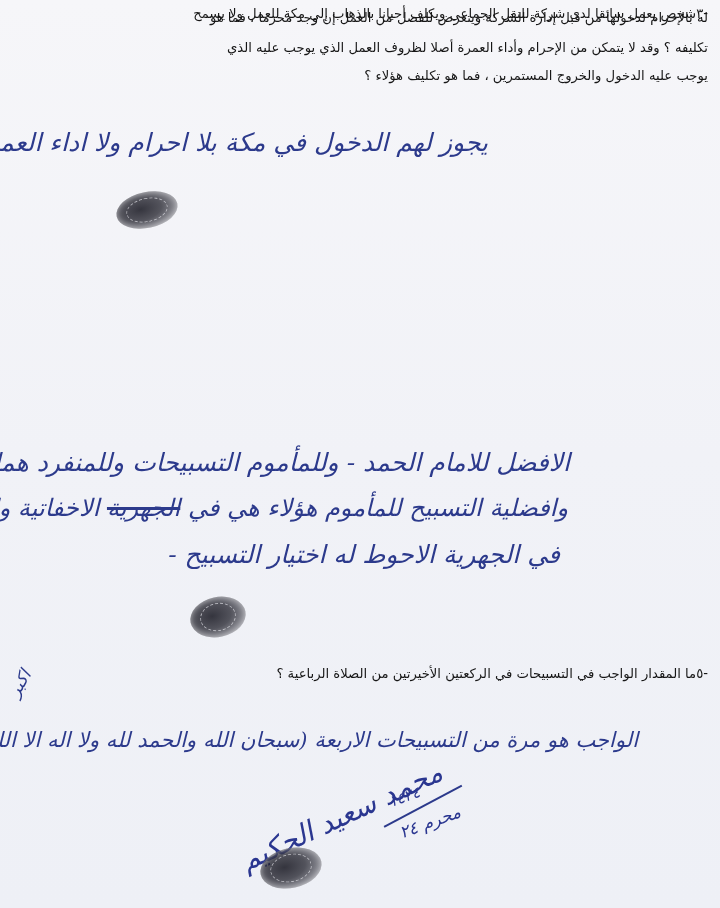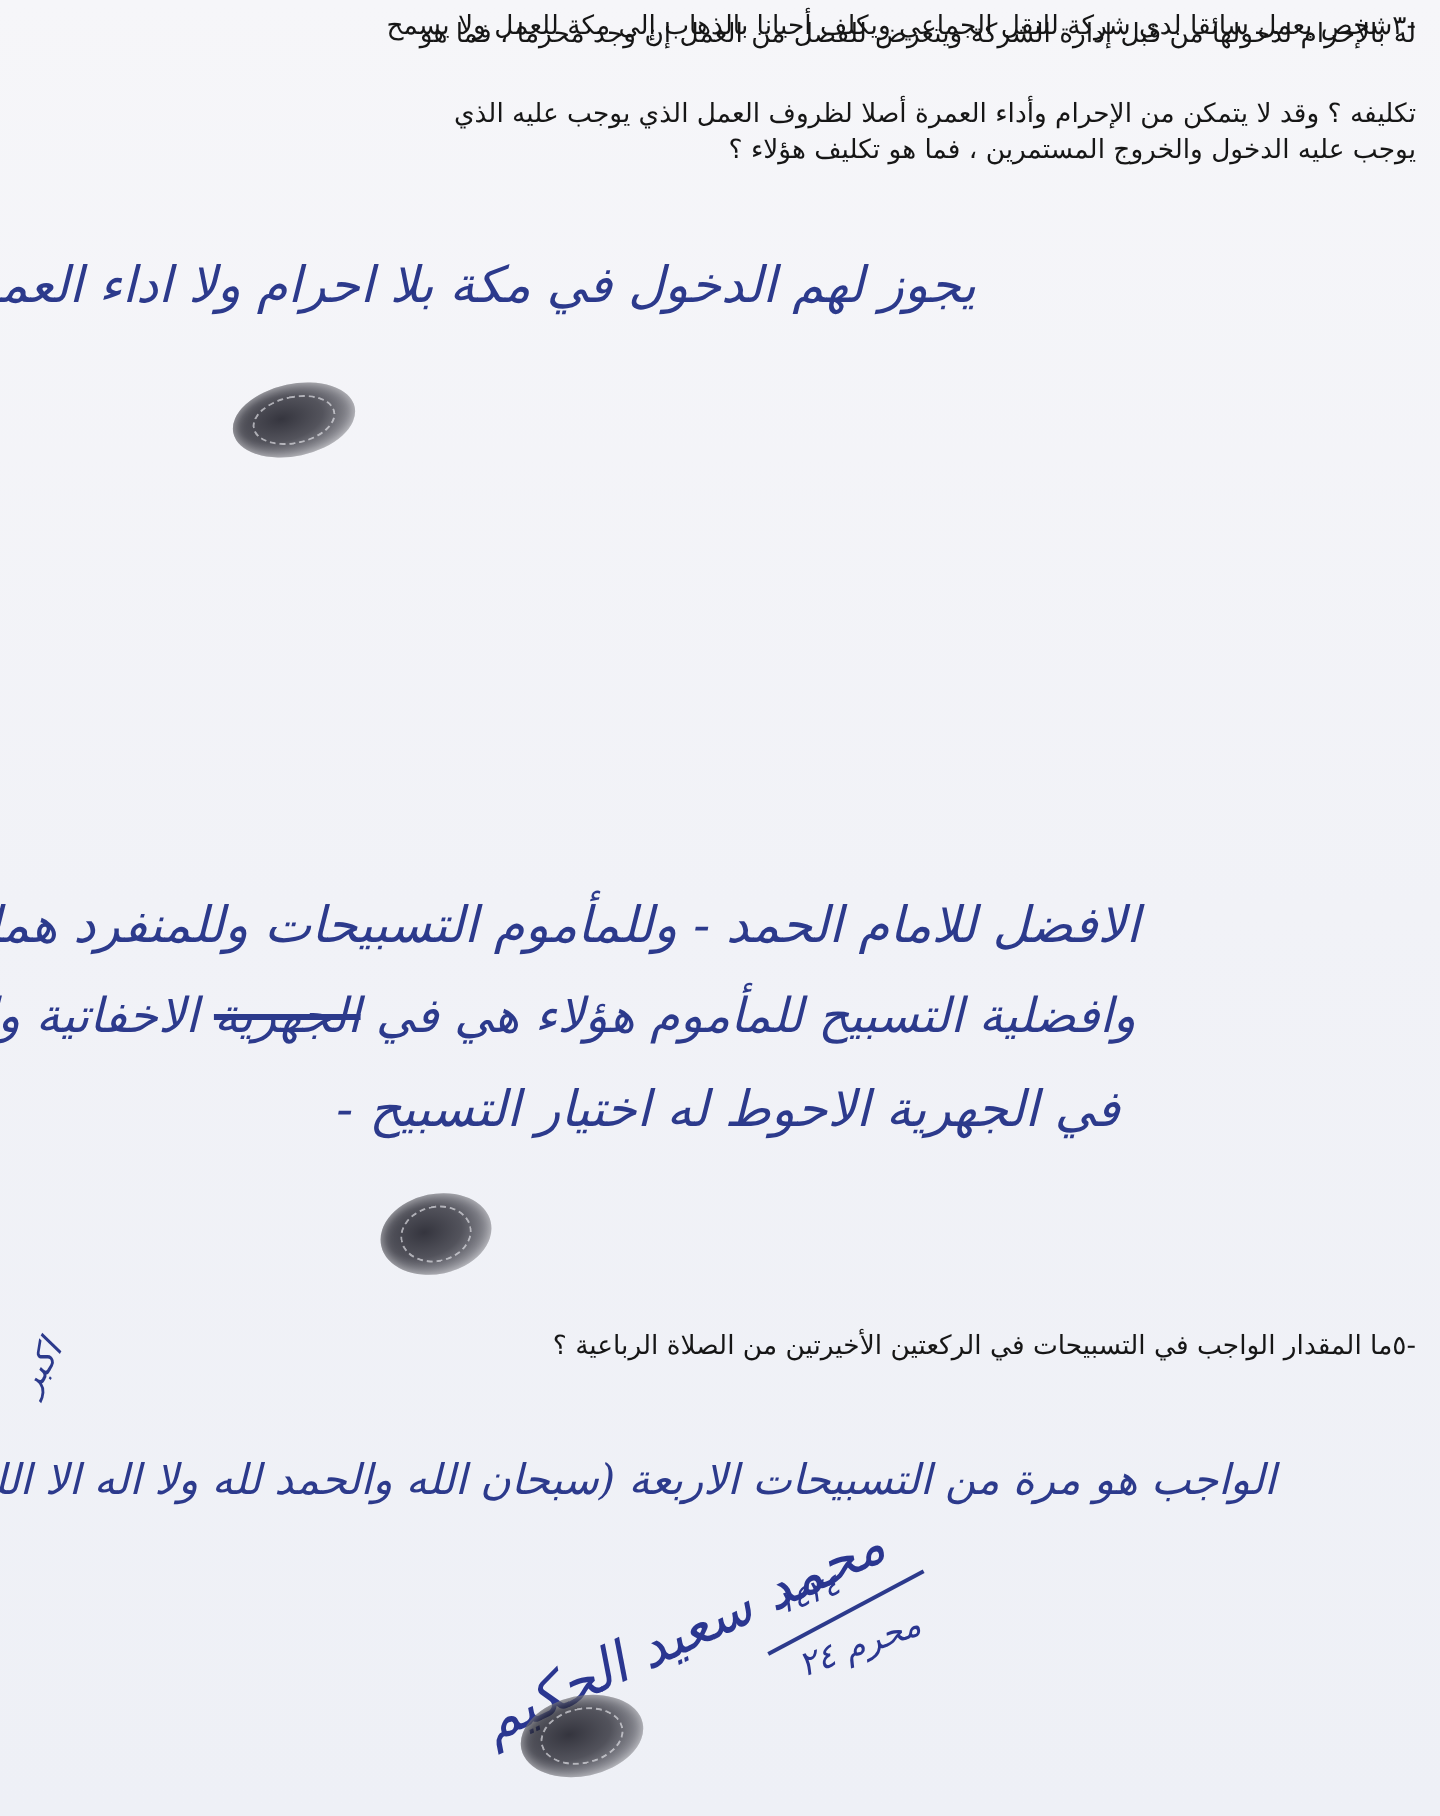--- a/index.html
+++ b/index.html
@@ -75,21 +75,21 @@
       transform-origin: left center;
     }
   </style>
 </head>
 <body>
 
 <div class="page">
 
   <div class="printed" style="right:12px; top:4px;">-٣شخص يعمل سائقا لدى شركة للنقل الجماعي ويكلف أحيانا بالذهاب إلى مكة للعمل ولا يسمح</div>
   <div class="printed" style="right:12px; top:8px;">له بالإحرام لدخولها من قبل إدارة الشركة ويتعرض للفصل من العمل إن وجد محرما ، فما هو</div>
-  <div class="printed" style="right:12px; top:48px;">تكليفه ؟ وقد لا يتمكن من الإحرام وأداء العمرة أصلا لظروف العمل الذي يوجب عليه الذي</div>
+  <div class="printed" style="right:12px; top:38px;">تكليفه ؟ وقد لا يتمكن من الإحرام وأداء العمرة أصلا لظروف العمل الذي يوجب عليه الذي</div>
   <div class="printed" style="right:12px; top:66px;">يوجب عليه الدخول والخروج المستمرين ، فما هو تكليف هؤلاء ؟</div>
 
   <div class="hand" style="right:232px; top:128px; font-size:25px;">يجوز لهم الدخول في مكة بلا احرام ولا اداء العمرة</div>
 
   <div class="stamp" style="left:116px; top:192px; width:62px; height:36px;"></div>
 
 
   <div class="hand" style="right:150px; top:448px; font-size:25px;">الافضل للامام الحمد - وللمأموم التسبيحات وللمنفرد هما سواء</div>
 
   <div class="hand" style="right:152px; top:494px; font-size:24px;">

